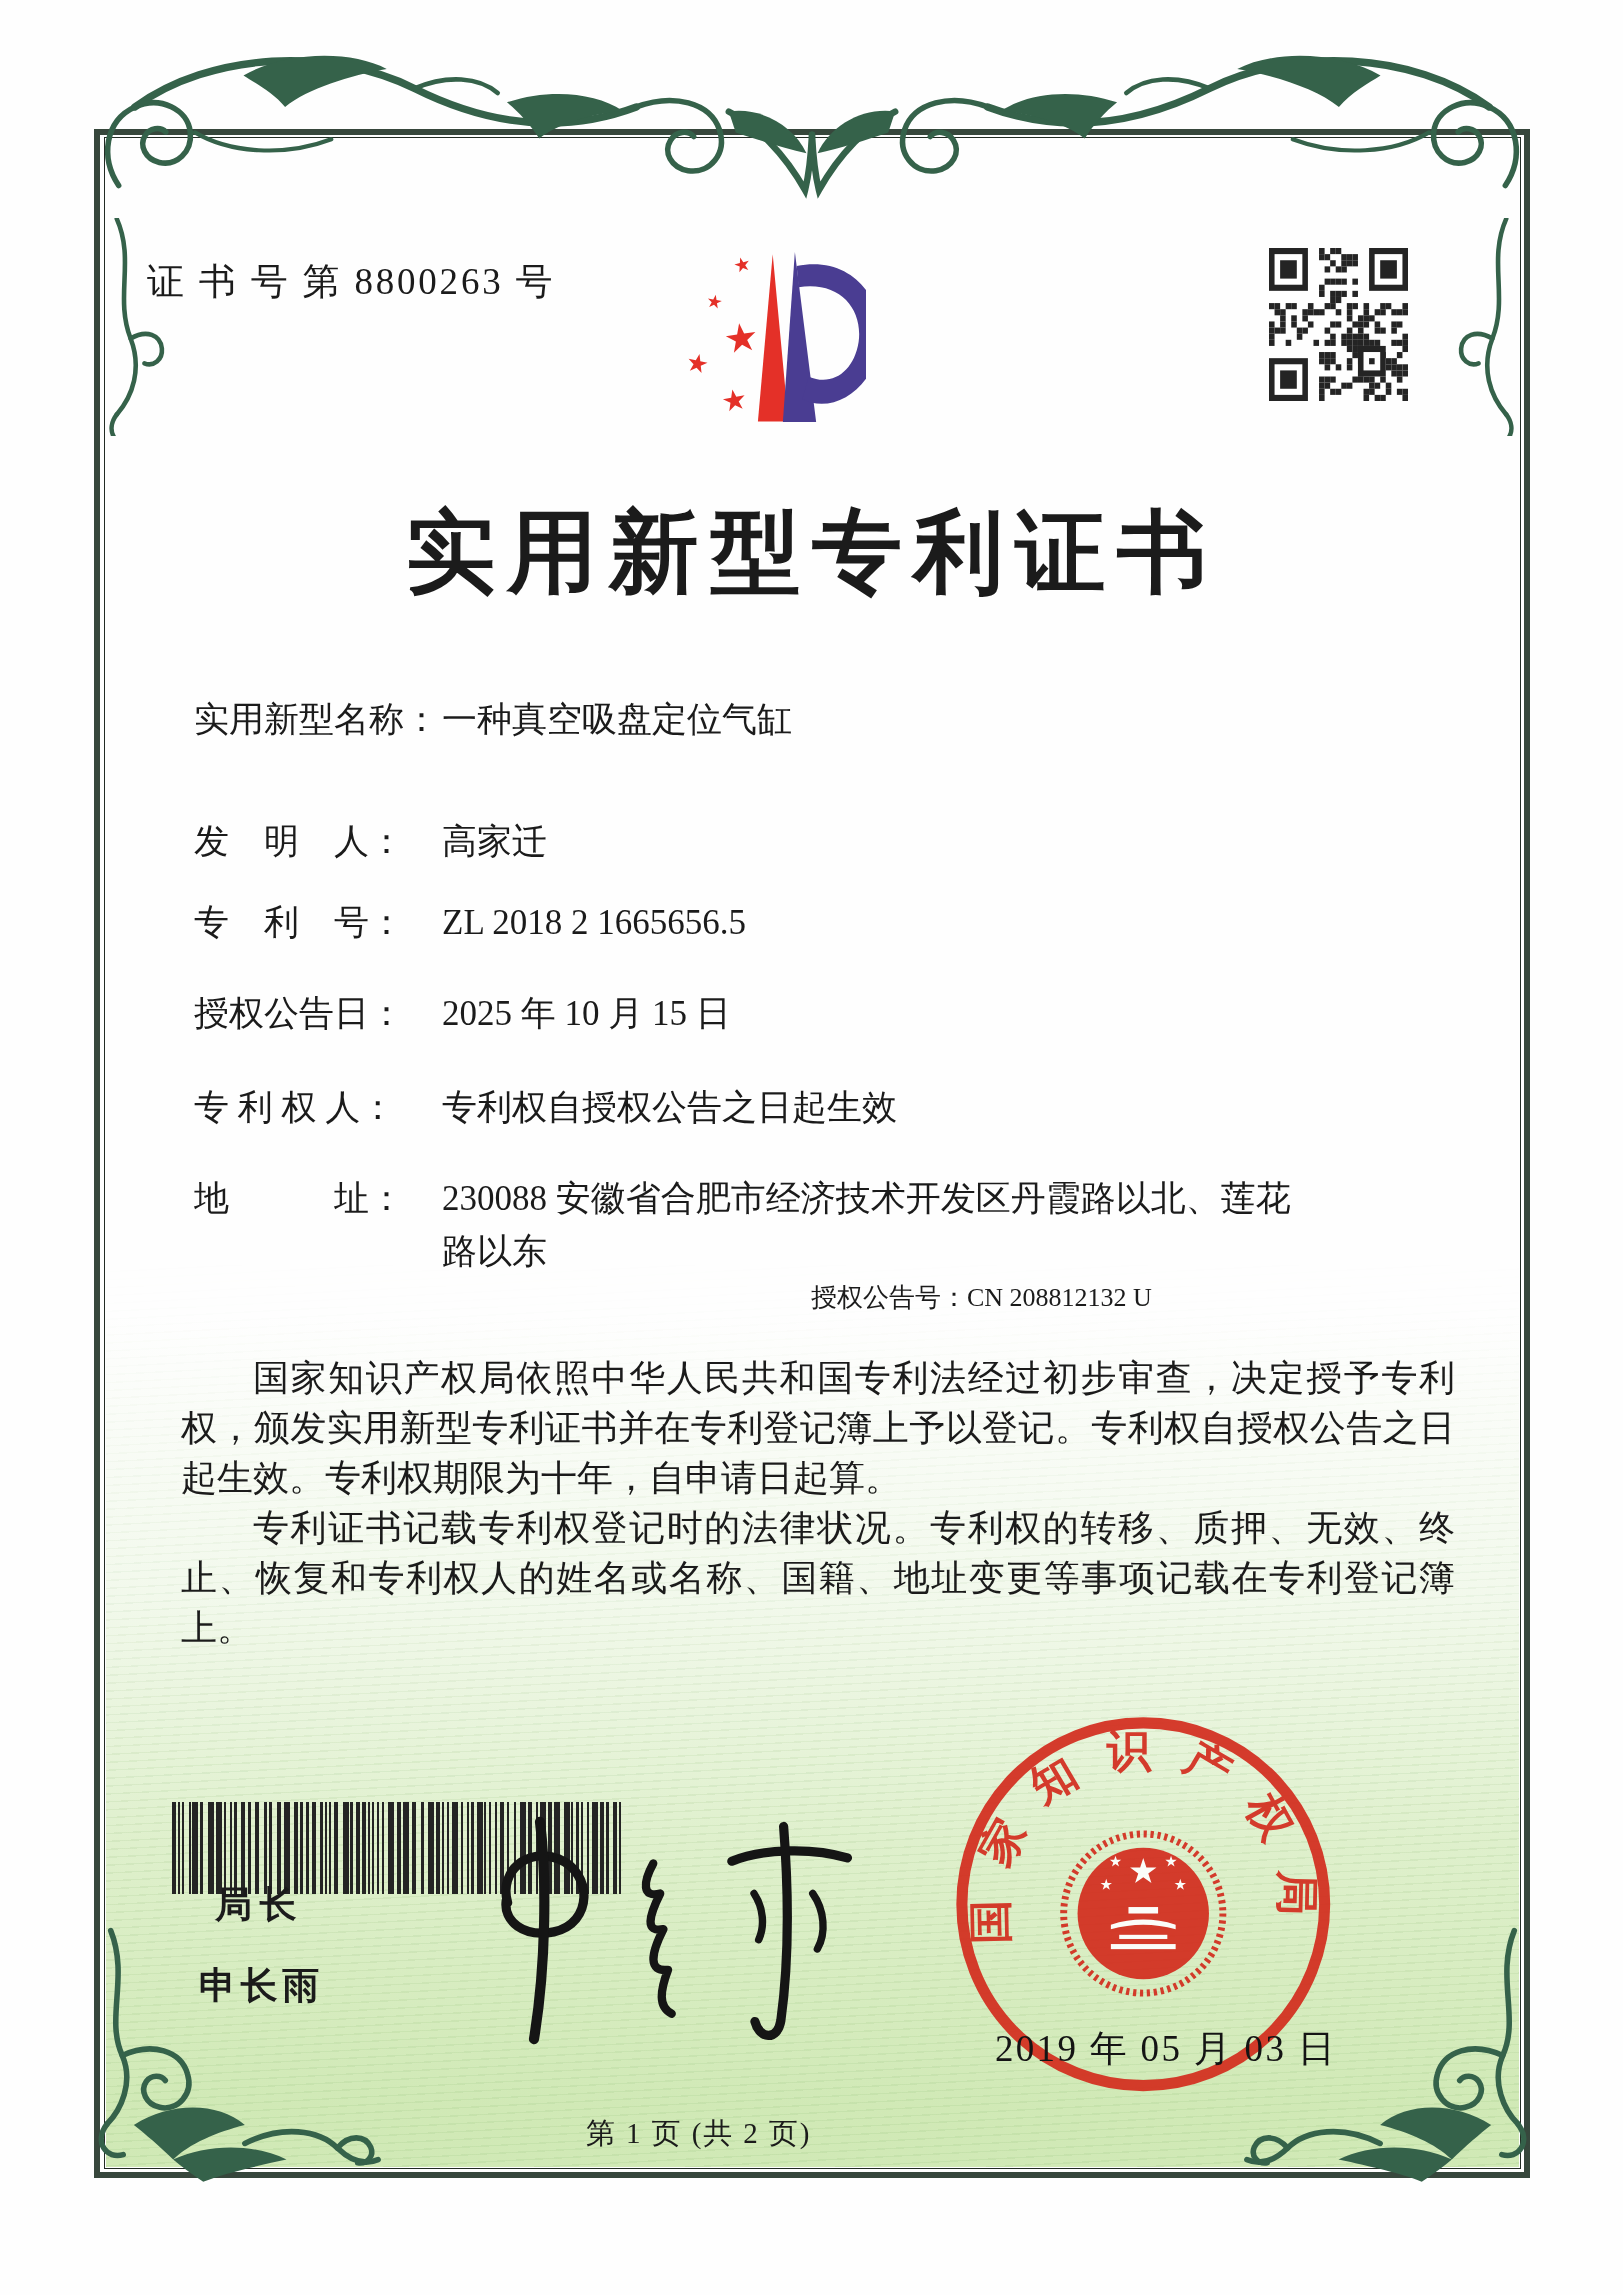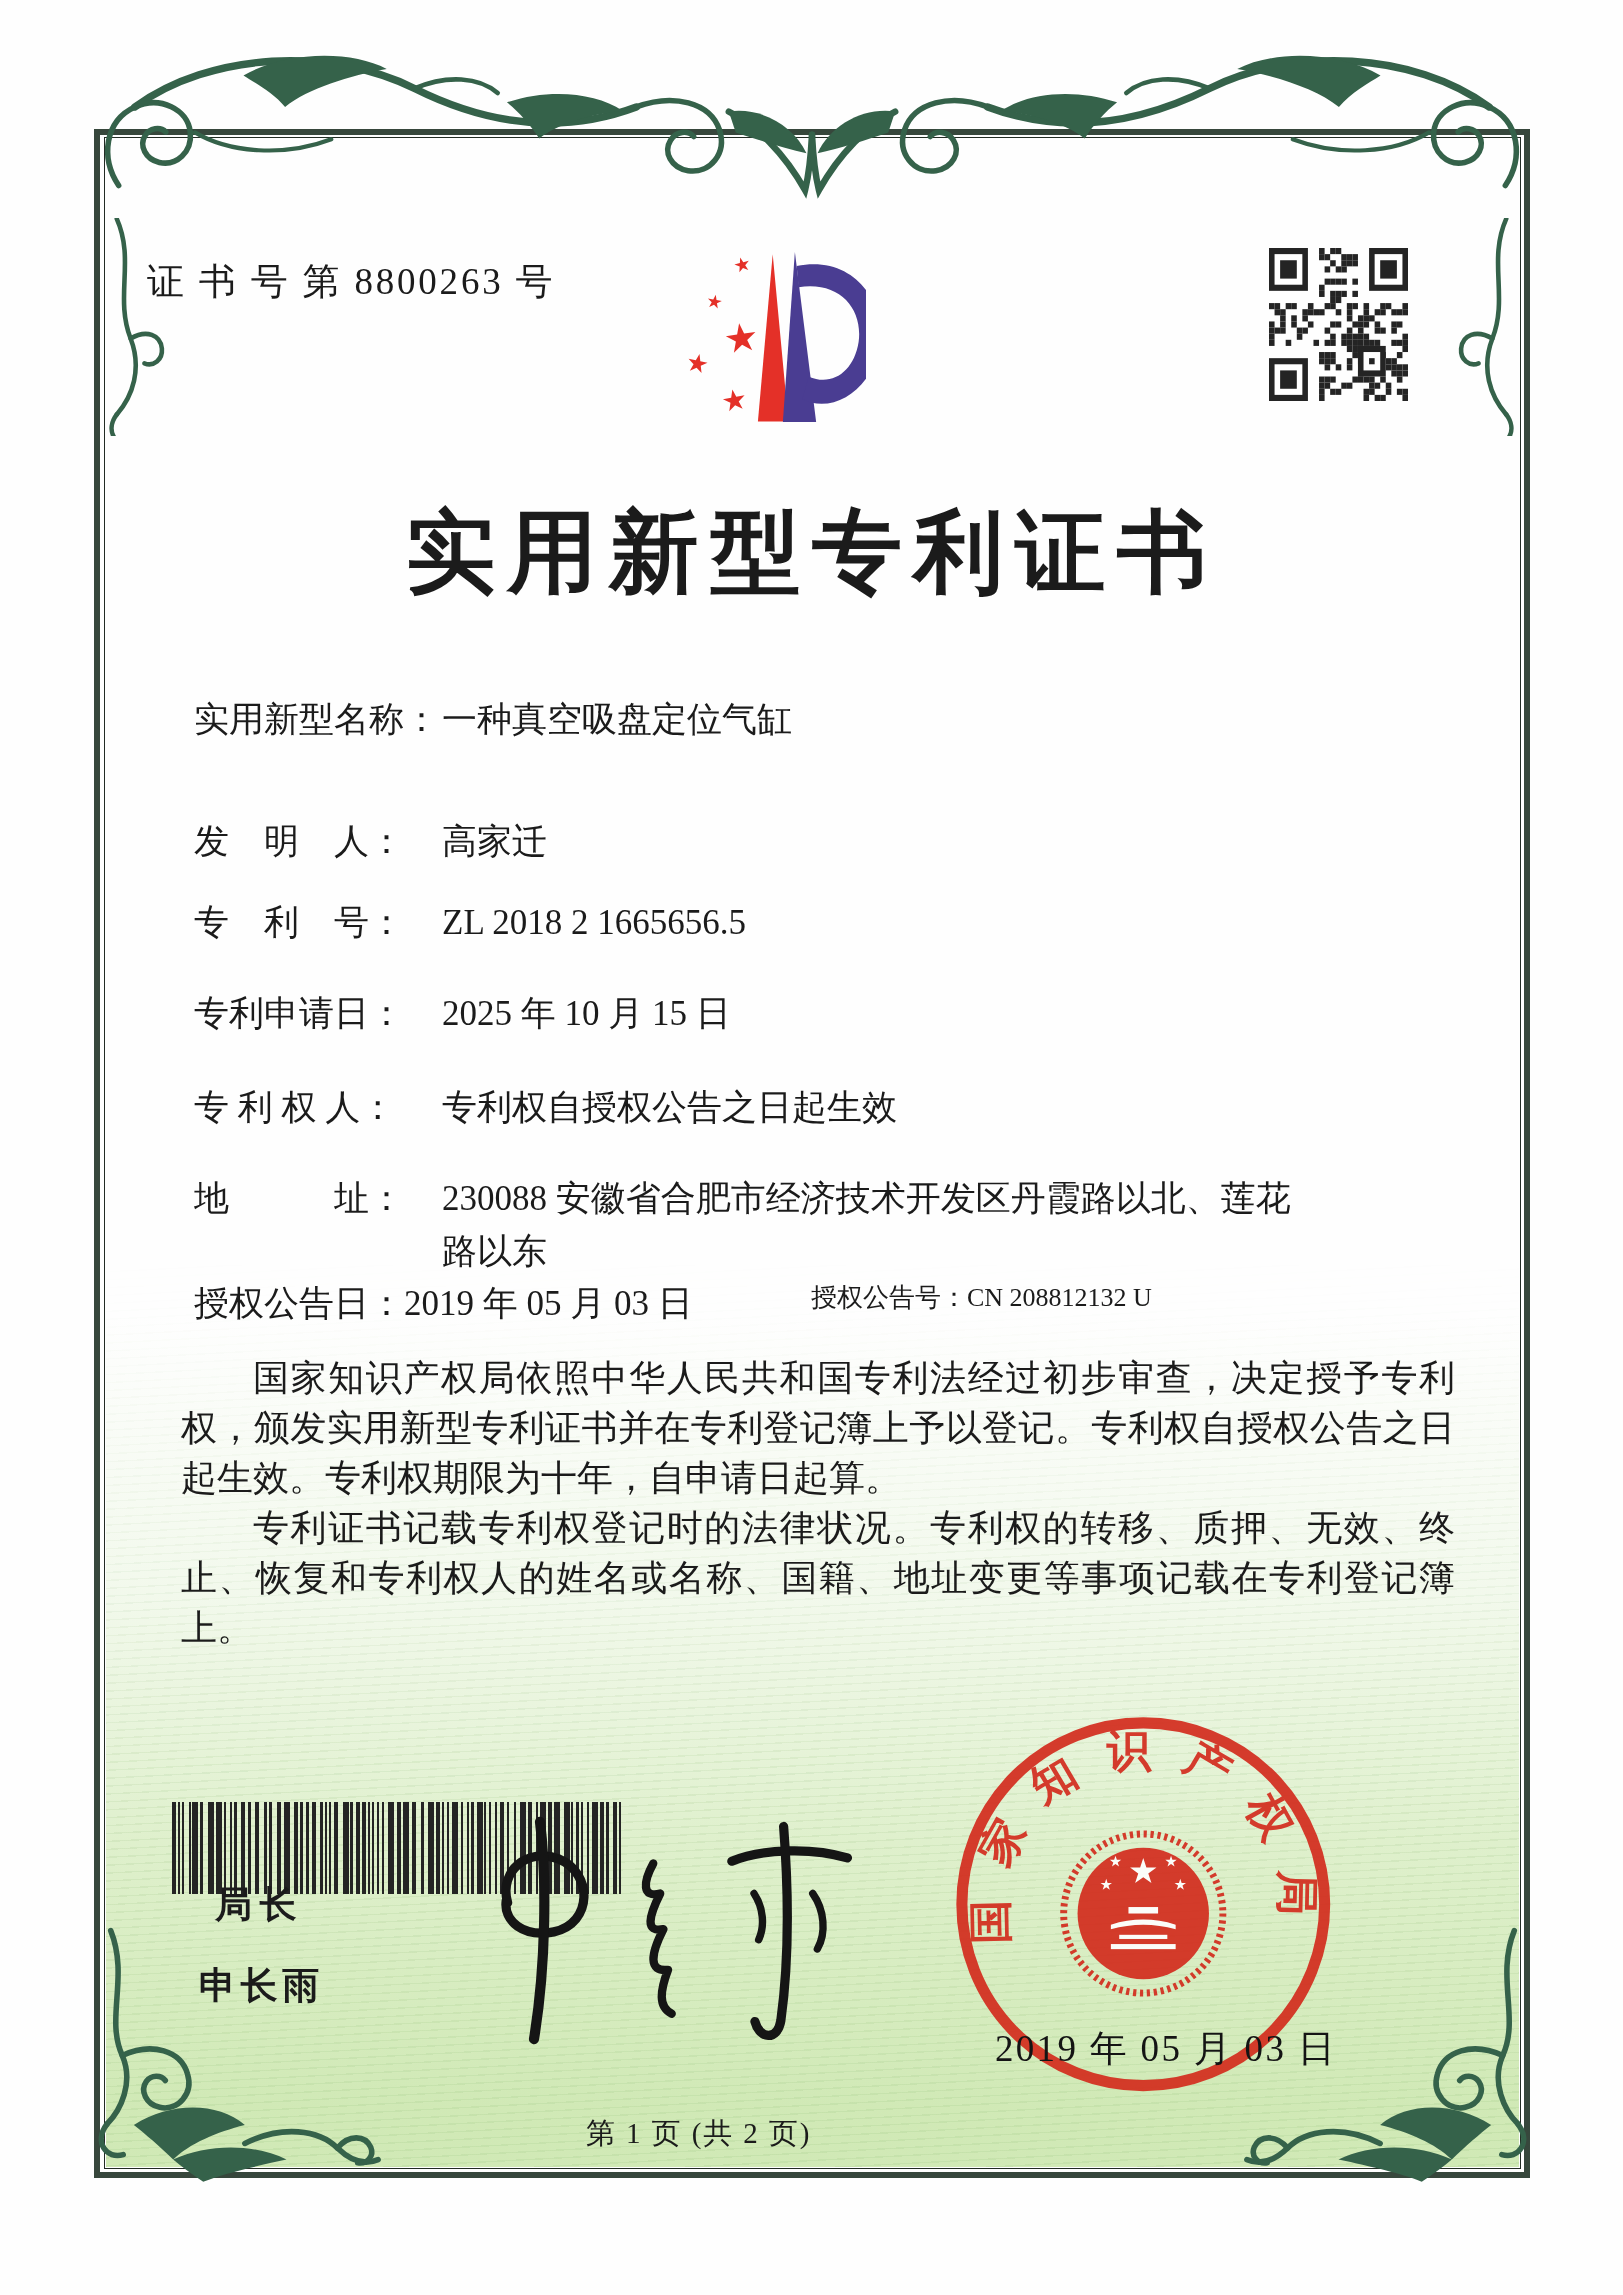--- a/index.html
+++ b/index.html
@@ -318,33 +318,30 @@
   <div class="abs row" style="top:818px">
     <span class="lbl">发　明　人：</span><span>高家迁</span>
   </div>
   <div class="abs row" style="top:696px">
     <span class="lbl">实用新型名称：</span><span>一种真空吸盘定位气缸</span>
   </div>
   <div class="abs row" style="top:899px">
     <span class="lbl">专　利　号：</span><span>ZL 2018 2 1665656.5</span>
   </div>
   <div class="abs row" style="top:990px">
-    <span class="lbl">专利申请日：</span><span>2025 年 10 月 15 日</span>
+    <span class="lbl">授权公告日：</span><span>2025 年 10 月 15 日</span>
   </div>
   <div class="abs row" style="top:1084px">
     <span class="lbl">专 利 权 人：</span><span>专利权自授权公告之日起生效</span>
   </div>
   <div class="abs row" style="top:1175px">
     <span class="lbl">地　　　址：</span><span>230088 安徽省合肥市经济技术开发区丹霞路以北、莲花</span>
   </div>
   <div class="abs addr2">路以东</div>
 
-  <div class="abs grant-left">
-    <span>授权公告日：</span><span>2019 年 05 月 03 日</span>
-  </div>
   <div class="abs grant-right">
     <span>授权公告号：</span><span>CN 208812132 U</span>
   </div>
 
   <div class="abs paras">
     <p>国家知识产权局依照中华人民共和国专利法经过初步审查，决定授予专利权，颁发实用新型专利证书并在专利登记簿上予以登记。专利权自授权公告之日起生效。专利权期限为十年，自申请日起算。</p>
     <p>专利证书记载专利权登记时的法律状况。专利权的转移、质押、无效、终止、恢复和专利权人的姓名或名称、国籍、地址变更等事项记载在专利登记簿上。</p>
   </div>
 
   <div id="barcode" class="abs barcode">

